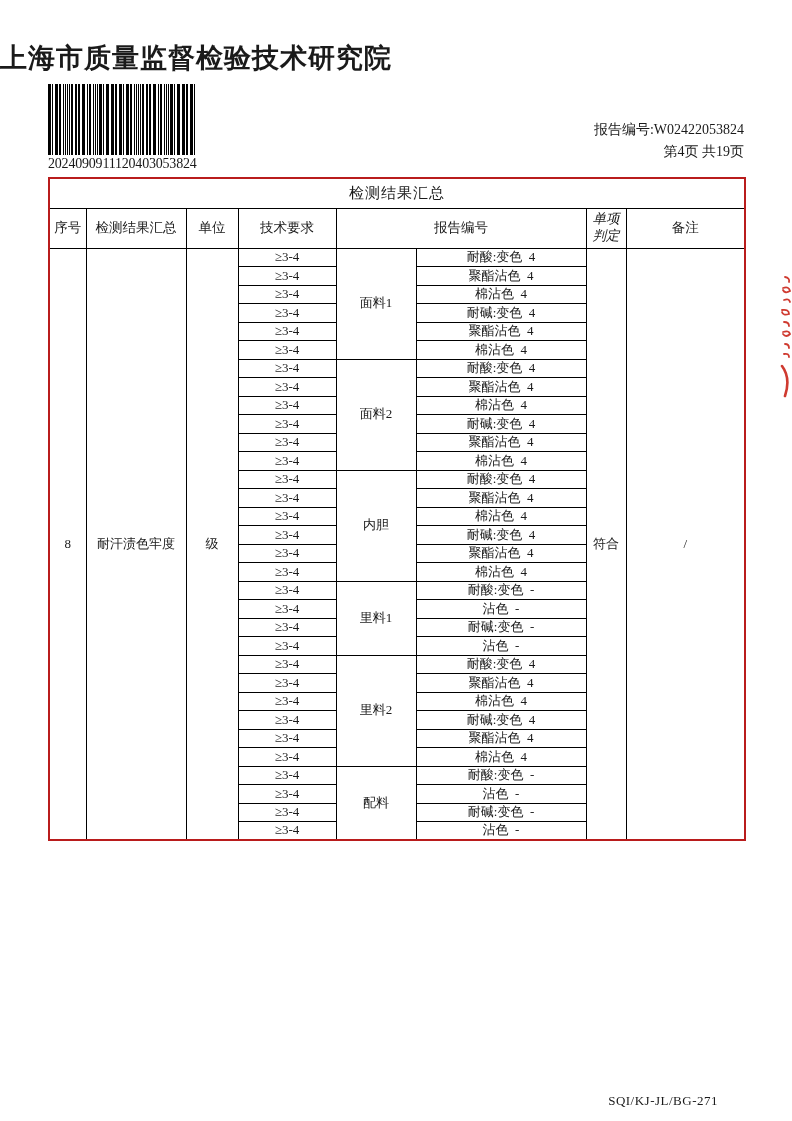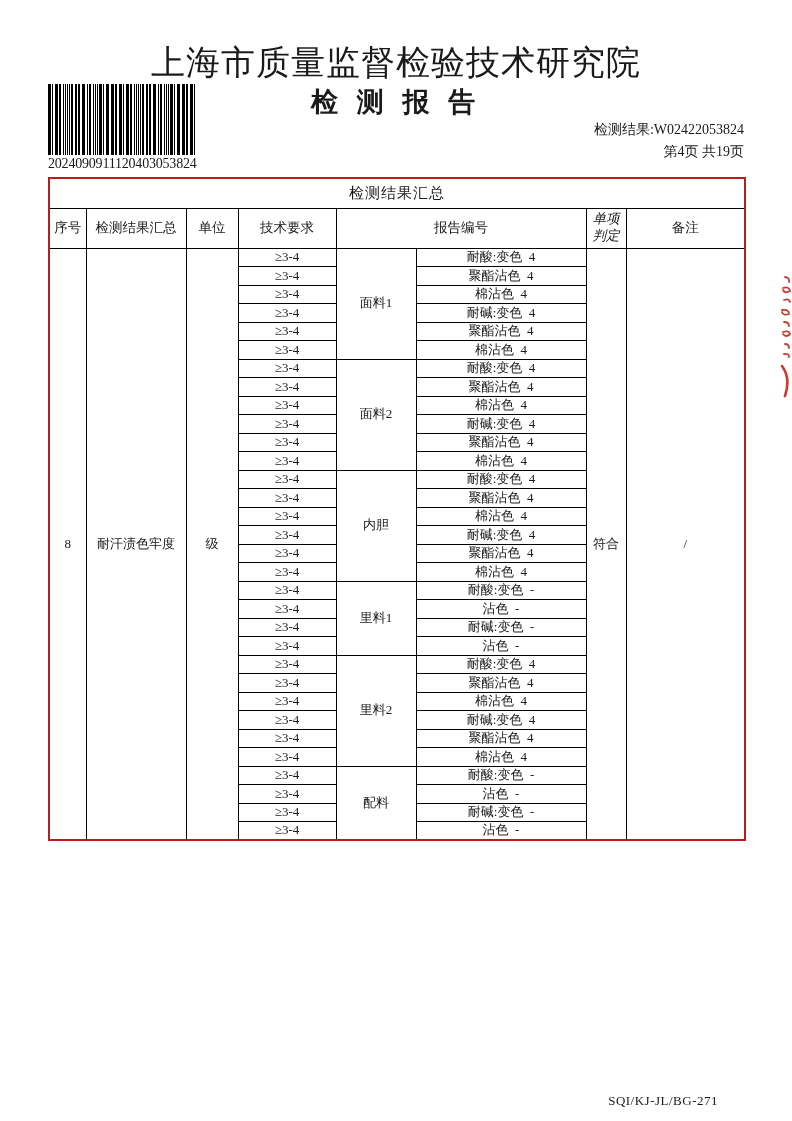--- a/index.html
+++ b/index.html
@@ -10,23 +10,23 @@
     height: 1121px;
     background: #ffffff;
     font-family: "Liberation Serif", "DejaVu Serif", serif;
     color: #1a1a1a;
     overflow: hidden;
     margin: 0 auto;
   }
   .institute-title {
     position: absolute;
     top: 40px; left: 0; width: 100%;
-    text-align: center;
-    font-size: 34px;
-    font-weight: normal;
+    text-align: left;
+    font-size: 27px;
+    font-weight: bold;
     letter-spacing: 1px;
     white-space: pre;
   }
   .report-title {
     position: absolute;
     top: 84px; left: 0; width: 100%;
     text-align: center;
     font-size: 27px;
     font-weight: bold;
     letter-spacing: 6px;
@@ -104,21 +104,20 @@
     letter-spacing: 0.5px;
     white-space: pre;
   }
 </style>
 </head>
 <body>
 
 <div class="page">
 
   <div class="institute-title">上海市质量监督检验技术研究院</div>
-  <div class="report-title">检 测 报 告</div>
 
   <div class="barcode">
       <span style="display:inline-block;height:100%;background:#000;width:3px;margin-right:1px"></span>
       <span style="display:inline-block;height:100%;background:#000;width:1px;margin-right:2px"></span>
       <span style="display:inline-block;height:100%;background:#000;width:3px;margin-right:1px"></span>
       <span style="display:inline-block;height:100%;background:#000;width:2px;margin-right:2px"></span>
       <span style="display:inline-block;height:100%;background:#000;width:1px;margin-right:1px"></span>
       <span style="display:inline-block;height:100%;background:#000;width:1px;margin-right:1px"></span>
       <span style="display:inline-block;height:100%;background:#000;width:1px;margin-right:1px"></span>
       <span style="display:inline-block;height:100%;background:#000;width:1px;margin-right:1px"></span>
@@ -156,21 +155,21 @@
       <span style="display:inline-block;height:100%;background:#000;width:3px;margin-right:1px"></span>
       <span style="display:inline-block;height:100%;background:#000;width:1px;margin-right:2px"></span>
       <span style="display:inline-block;height:100%;background:#000;width:3px;margin-right:2px"></span>
       <span style="display:inline-block;height:100%;background:#000;width:3px;margin-right:1px"></span>
       <span style="display:inline-block;height:100%;background:#000;width:2px;margin-right:2px"></span>
       <span style="display:inline-block;height:100%;background:#000;width:3px;margin-right:1px"></span>
       <span style="display:inline-block;height:100%;background:#000;width:1px;margin-right:2px"></span>
     </div>
   <div class="barcode-number">2024090911120403053824</div>
 
-  <div class="report-no">检测结果:W02422053824</div>
+  <div class="report-no">报告编号:W02422053824</div>
   <div class="page-info">第4页 共19页</div>
 
   <svg class="stamp" viewBox="0 0 22 126" xmlns="http://www.w3.org/2000/svg">
     <g stroke="#cf3a30" stroke-width="1.8" fill="none" stroke-linecap="round">
       <path d="M15 5 q5 1 4 5"></path>
       <path d="M13 16 q6 -2 7 3 q-5 3 -7 -1"></path>
       <path d="M14 28 q5 -2 6 2"></path>
       <path d="M12 38 q7 -1 7 4 q-6 2 -7 -2"></path>
       <path d="M14 50 q5 0 5 4"></path>
       <path d="M13 60 q6 -2 7 2 q-4 4 -7 0"></path>

